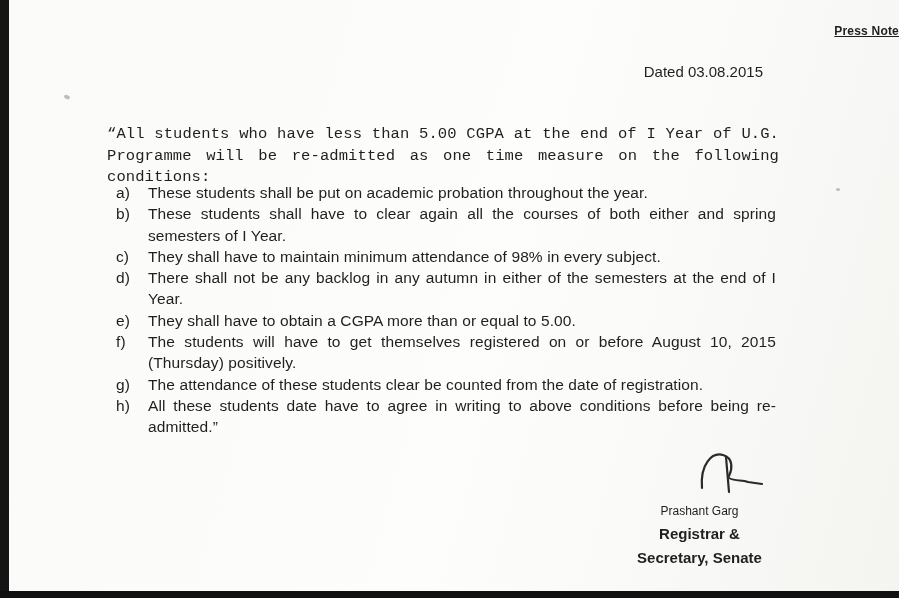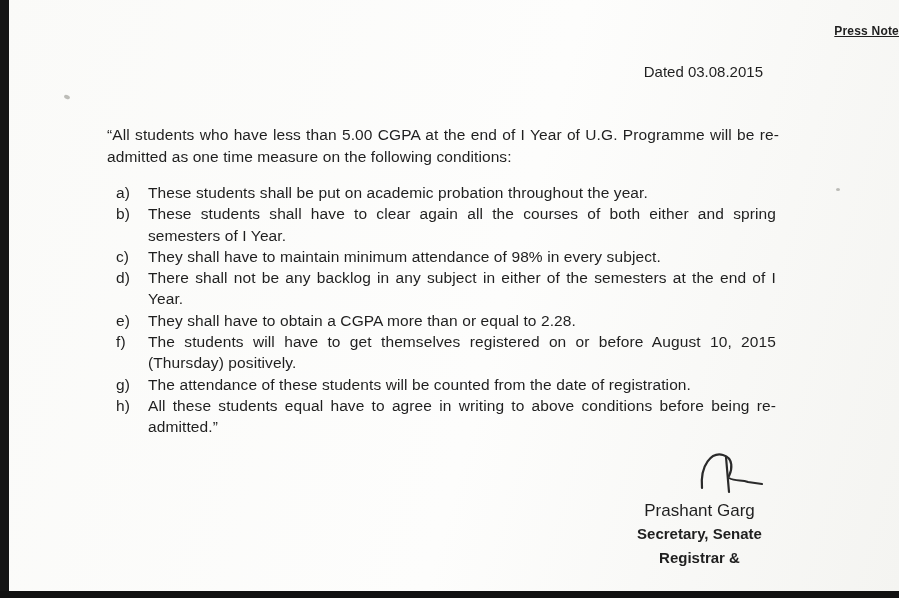--- a/index.html
+++ b/index.html
@@ -58,20 +58,21 @@
   }
   .intro {
     position: absolute;
     top: 124px;
     left: 107px;
     width: 672px;
     font-size: 15.5px;
     line-height: 21.5px;
     text-align: justify;
     letter-spacing: 0.1px;
+    font-family: Liberation Mono, monospace;
   }
   .conditions {
     position: absolute;
     top: 182px;
     left: 116px;
     width: 660px;
     font-size: 15.5px;
     line-height: 21.3px;
     letter-spacing: 0.1px;
   }
@@ -93,21 +94,21 @@
     top: 448px;
     width: 215px;
     text-align: center;
     font-size: 15px;
   }
   .scribble {
     display: block;
     margin: 0 0 2px 104px;
   }
   .sig-name {
-    font-size: 17px;
+    font-size: 12px;
     margin-top: 2px;
     line-height: 22px;
   }
   .sig-bold {
     font-weight: bold;
     line-height: 24px;
   }
 </style>
 </head>
 <body>
@@ -128,49 +129,49 @@
     <div class="condition-row">
       <span class="condition-label">b)</span>
       <span class="condition-text">These students shall have to clear again all the courses of both either and spring semesters of I Year.</span>
     </div>
     <div class="condition-row">
       <span class="condition-label">c)</span>
       <span class="condition-text">They shall have to maintain minimum attendance of 98% in every subject.</span>
     </div>
     <div class="condition-row">
       <span class="condition-label">d)</span>
-      <span class="condition-text">There shall not be any backlog in any subject in either of the semesters at the end of I Year.</span>
+      <span class="condition-text">There shall not be any backlog in any autumn in either of the semesters at the end of I Year.</span>
     </div>
     <div class="condition-row">
       <span class="condition-label">e)</span>
-      <span class="condition-text">They shall have to obtain a CGPA more than or equal to 2.28.</span>
+      <span class="condition-text">They shall have to obtain a CGPA more than or equal to 5.00.</span>
     </div>
     <div class="condition-row">
       <span class="condition-label">f)</span>
       <span class="condition-text">The students will have to get themselves registered on or before August 10, 2015 (Thursday) positively.</span>
     </div>
     <div class="condition-row">
       <span class="condition-label">g)</span>
-      <span class="condition-text">The attendance of these students will be counted from the date of registration.</span>
+      <span class="condition-text">The attendance of these students clear be counted from the date of registration.</span>
     </div>
     <div class="condition-row">
       <span class="condition-label">h)</span>
-      <span class="condition-text">All these students equal have to agree in writing to above conditions before being re-admitted.”</span>
+      <span class="condition-text">All these students date have to agree in writing to above conditions before being re-admitted.”</span>
     </div>
   </div>
 
   <div class="signature-block">
     <svg class="scribble" width="72" height="50" viewBox="0 0 72 50">
       <path d="M6 40 C4 16 16 4 27 7 C38 10 36 22 33 28" fill="none" stroke="#2a2a2a" stroke-width="2.2" stroke-linecap="round"></path>
       <path d="M30 9 L33 44" fill="none" stroke="#2a2a2a" stroke-width="2.2" stroke-linecap="round"></path>
       <path d="M33 30 C40 34 46 31 52 34 L66 36" fill="none" stroke="#2a2a2a" stroke-width="2" stroke-linecap="round"></path>
     </svg>
     <div class="sig-name">Prashant Garg</div>
+    <div class="sig-bold">Registrar &amp;</div>
     <div class="sig-bold">Secretary, Senate</div>
-    <div class="sig-bold">Registrar &amp;</div>
   </div>
 
   <div class="speck speck-1"></div>
   <div class="speck speck-2"></div>
 
   <div class="edge-left"></div>
   <div class="edge-bottom"></div>
 </div>
 
 </body></html>

